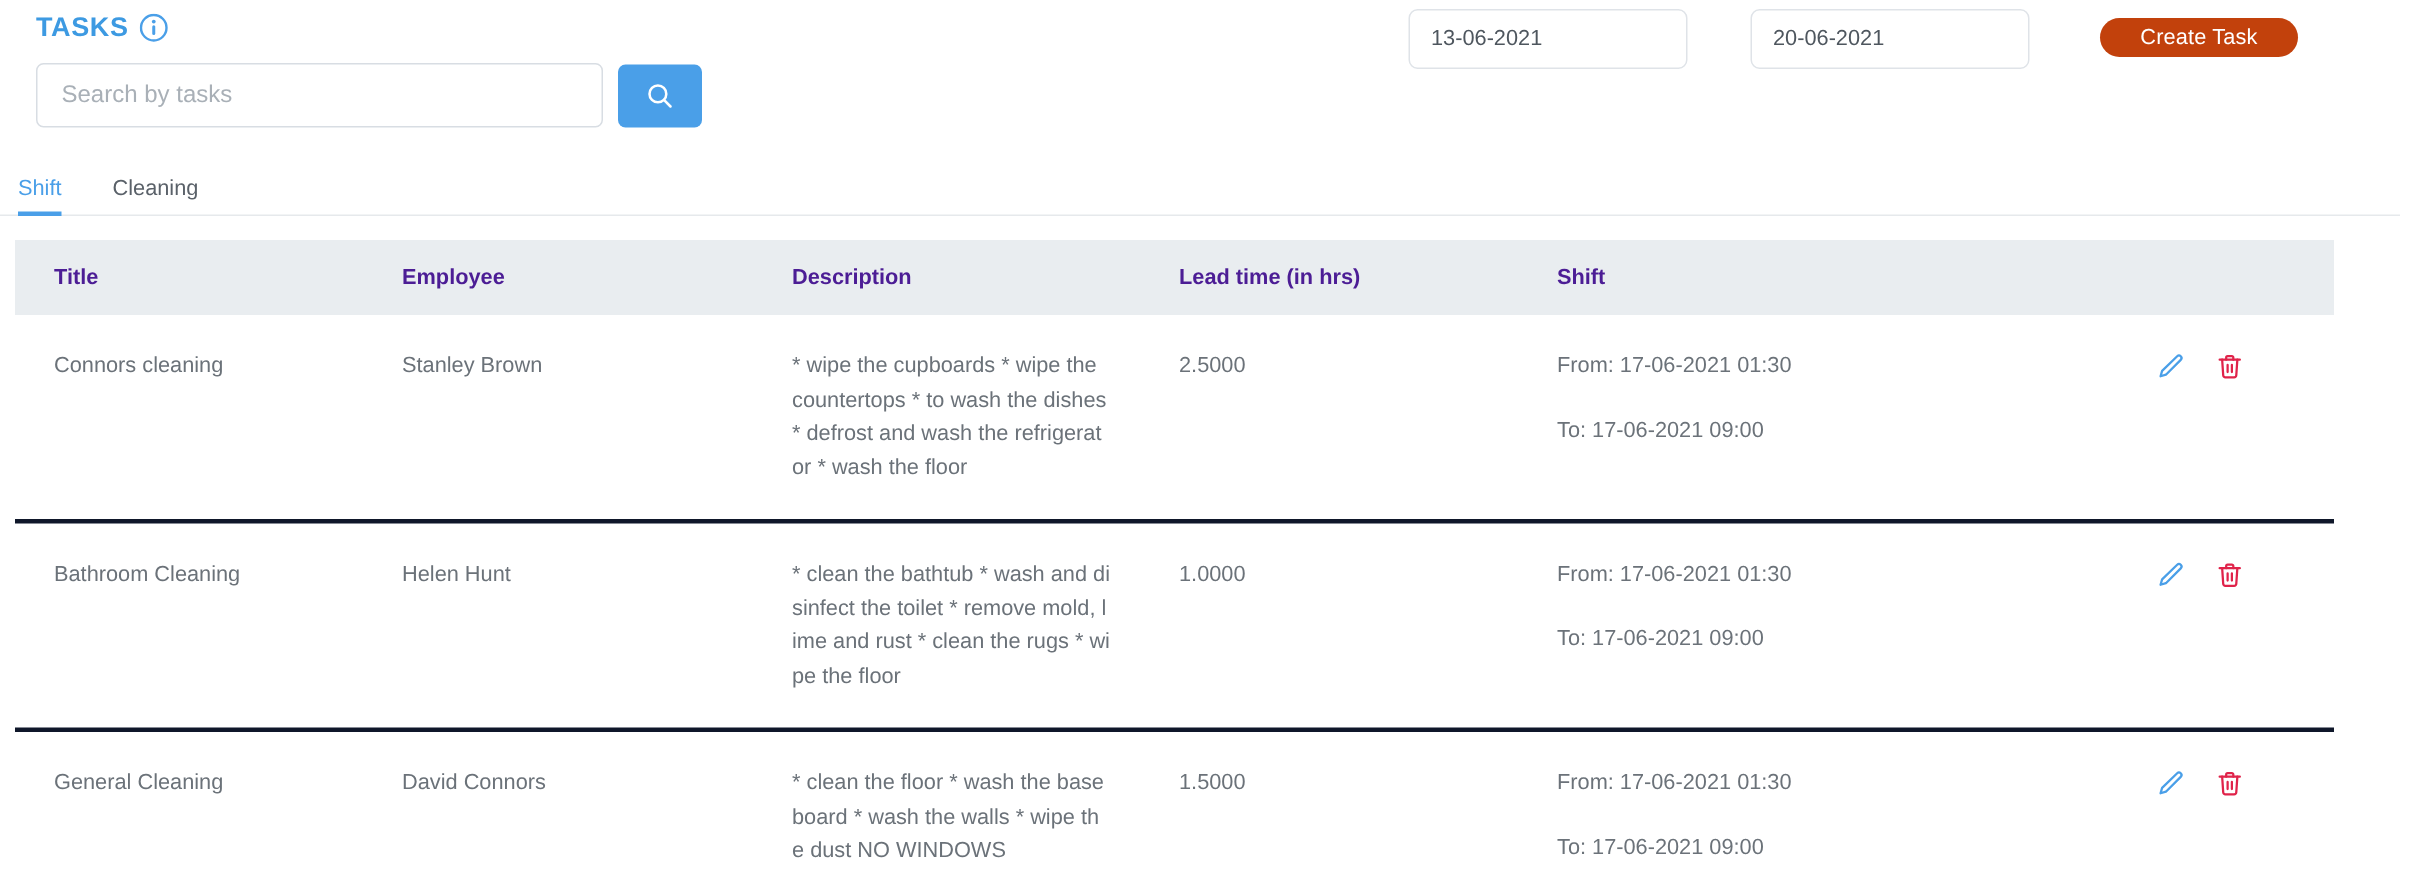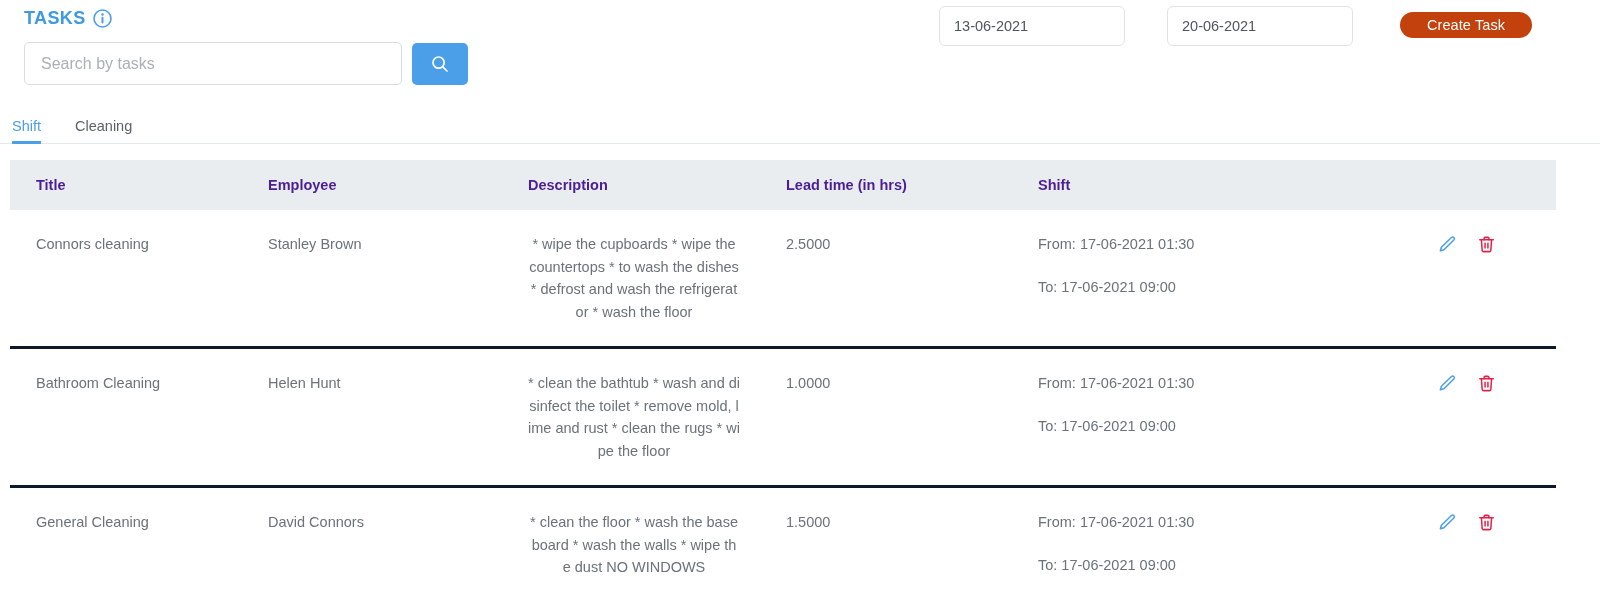--- a/index.html
+++ b/index.html
@@ -181,21 +181,20 @@
   .col-desc     { width: 258px; }
   .col-lead     { width: 252px; }
   .col-shift    { width: 400px; }
   .col-actions  { width: 118px; }
 
   .desc-cell {
     width: 212px;
     word-break: break-all;
     overflow-wrap: anywhere;
     line-height: 22.5px;
-    text-align: center;
   }
   .shift-line { white-space: nowrap; }
   .shift-gap { height: 20px; }
 
   .actions {
     display: flex;
     align-items: center;
     gap: 20px;
     padding-top: 2px;
   }

